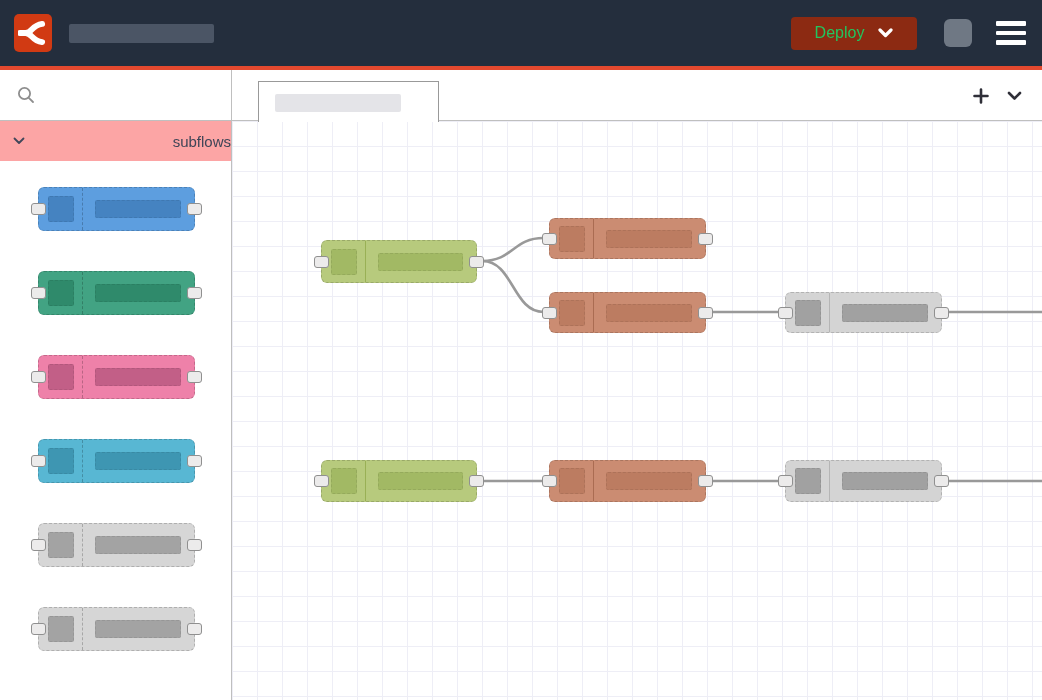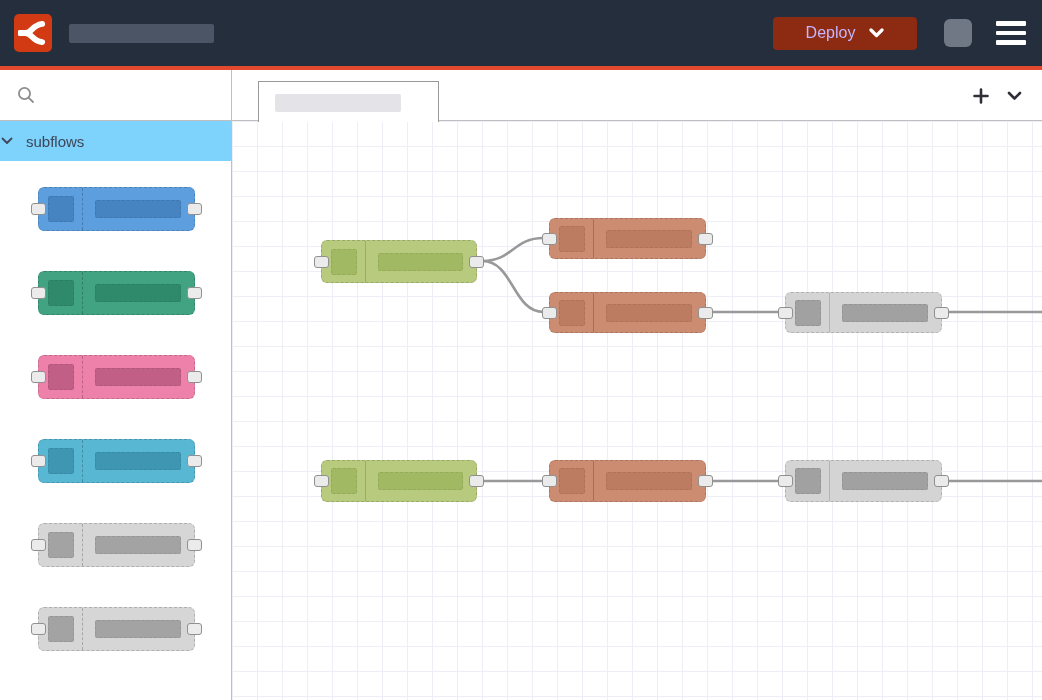--- a/index.html
+++ b/index.html
@@ -8,41 +8,41 @@
 
   
   .header { height:66px; background:#242e3d; display:flex; align-items:center;
     padding:0 14px; position:relative; }
   .accent-line { height:4px; background:#e3492f; }
   .logo { width:38px; height:38px; border-radius:5px; background:#d13a13;
     display:flex; align-items:center; justify-content:center; flex:0 0 auto; }
   .header-title-ph { width:145px; height:19px; border-radius:2px;
     background:#4b5565; margin-left:17px; }
   .header-spacer { flex:1; }
-  .deploy-btn { height:33px; width:144px; background:#8c2a12; border:none;
-    border-radius:4px; color:#c4b5fd; font-size:16px; font-weight:500;
+  .deploy-btn { height:33px; width:126px; background:#8c2a12; border:none;
+    border-radius:4px; color:#22c55e; font-size:16px; font-weight:500;
     display:flex; align-items:center; justify-content:center; gap:14px;
     cursor:pointer; font-family:"Liberation Sans", sans-serif; }
   .avatar { width:28px; height:28px; border-radius:6px; background:#6f7884;
     margin-left:27px; }
   .menu-btn { background:none; border:none; margin-left:22px; cursor:pointer;
     display:flex; flex-direction:column; gap:5px; padding:2px; }
   .menu-btn i { display:block; width:30px; height:4.5px; background:#fff;
     border-radius:1px; }
 
   
   .body { display:flex; height:630px; }
 
   
   .palette { width:232px; border-right:1px solid #bfbfbf; background:#fff;
     display:flex; flex-direction:column; }
   .palette-search { height:51px; border-bottom:1px solid #bfbfbf;
     display:flex; align-items:center; padding-left:17px; }
-  .palette-category { height:40px; background:#7dd3fc; display:flex;
-    align-items:center; padding-left:1px; cursor:pointer; }
+  .palette-category { height:40px; background:#fca5a5; display:flex;
+    align-items:center; padding-left:13px; cursor:pointer;justify-content:space-between; }
   .palette-category .cat-label { margin-left:13px; font-size:15px;
     font-weight:500; color:#3f4557; }
   .palette-list { flex:1; padding-top:26px; }
 
   .pnode { position:relative; width:157px; height:44px; margin:0 0 40px 38px;
     border-radius:6px; background:var(--body);
     border:1px dashed rgba(0,0,0,0.18); display:flex; cursor:grab; }
 
   .node-icon-region { width:44px; flex:0 0 auto; display:flex;
     align-items:center; justify-content:center; }

